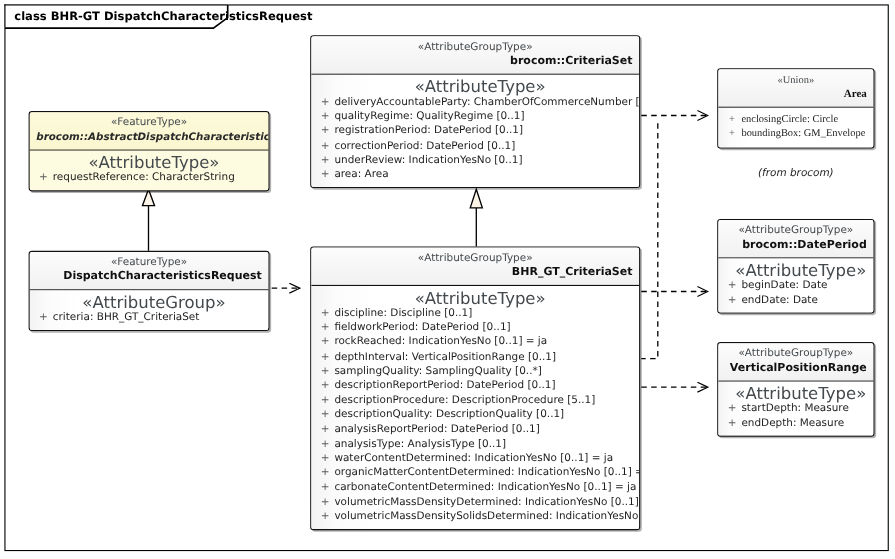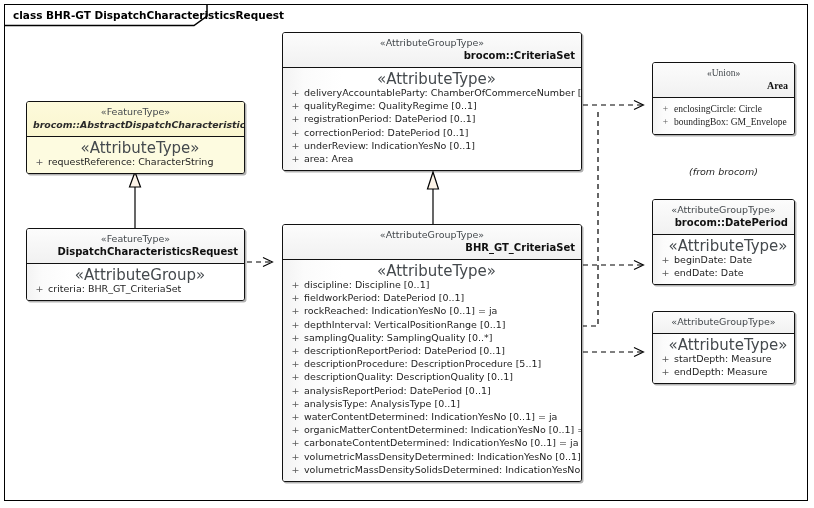--- a/index.html
+++ b/index.html
@@ -320,21 +320,21 @@
       <div class="attr">
           <span class="vis">+</span>
           <span class="txt">enclosingCircle: Circle</span>
         </div>
       <div class="attr">
           <span class="vis">+</span>
           <span class="txt">boundingBox: GM_Envelope</span>
         </div>
     </div>
   </div>
-  <div class="from-note" style="left:652px; top:152px; width:143px;margin-top:14px;">(from brocom)</div>
+  <div class="from-note" style="left:652px; top:152px; width:143px;">(from brocom)</div>
 
   <div class="cls" style="left:652px; top:199px; width:143px;">
     <div class="cls-head">
       <div class="stereo">«AttributeGroupType»</div>
       <div class="cls-name">brocom::DatePeriod</div>
     </div>
     <div class="cls-body">
       <div class="grp-stereo">«AttributeType»</div>
       <div class="attr">
           <span class="vis">+</span>
@@ -343,20 +343,21 @@
       <div class="attr">
           <span class="vis">+</span>
           <span class="txt">endDate: Date</span>
         </div>
     </div>
   </div>
 
   <div class="cls" style="left:652px; top:311px; width:143px;">
     <div class="cls-head">
       <div class="stereo">«AttributeGroupType»</div>
+      <div class="cls-name">VerticalPositionRange</div>
     </div>
     <div class="cls-body">
       <div class="grp-stereo">«AttributeType»</div>
       <div class="attr">
           <span class="vis">+</span>
           <span class="txt">startDepth: Measure</span>
         </div>
       <div class="attr">
           <span class="vis">+</span>
           <span class="txt">endDepth: Measure</span>

